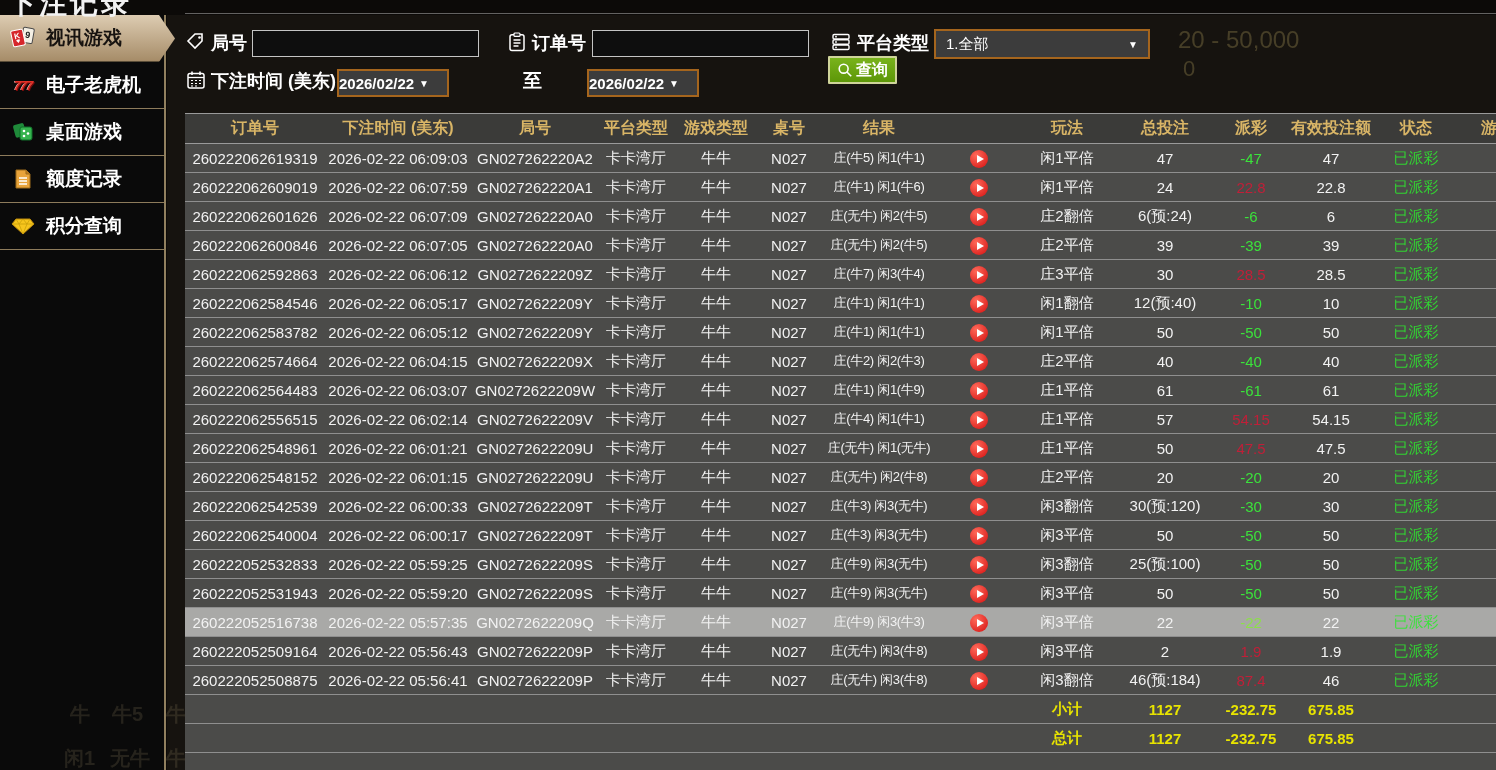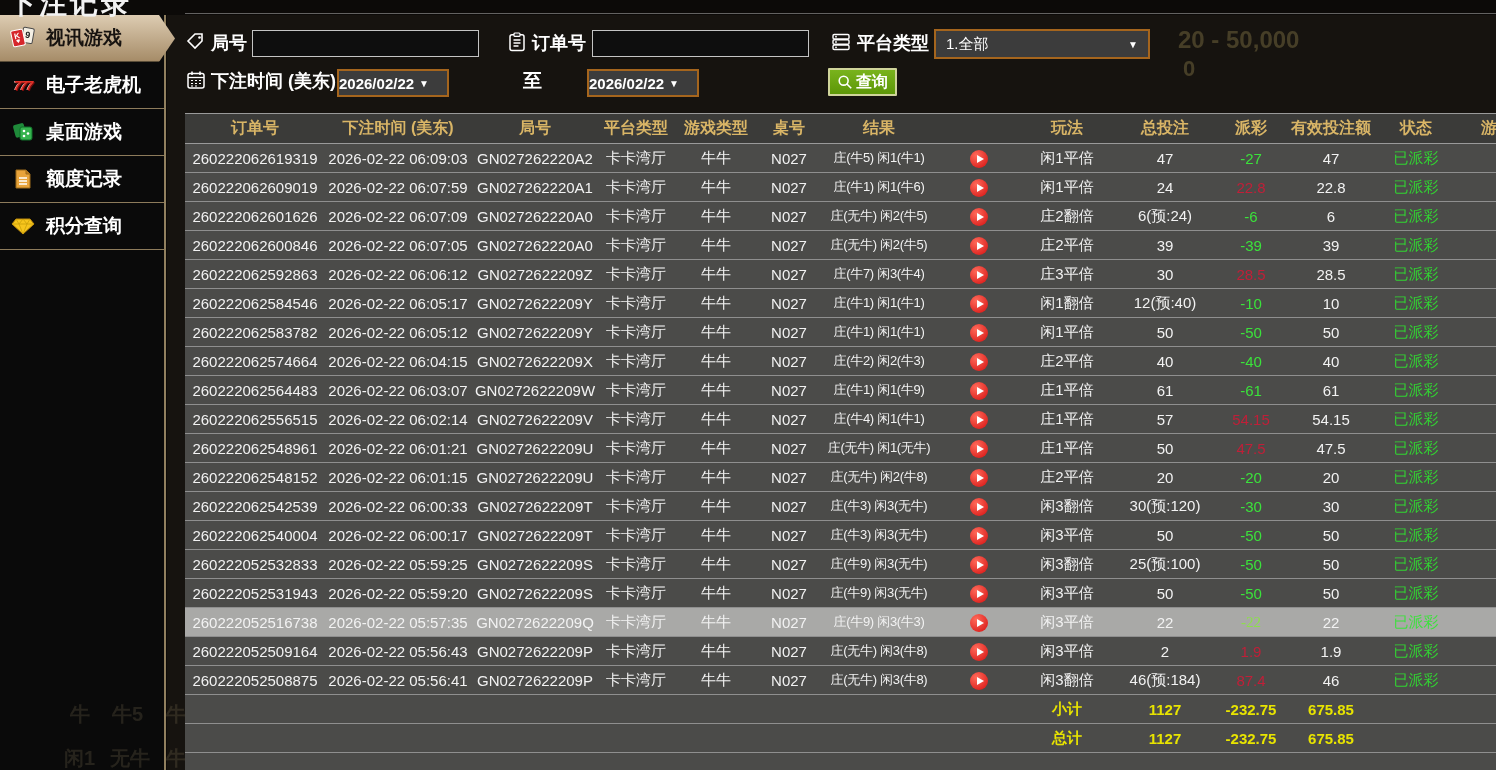--- a/index.html
+++ b/index.html
@@ -3,21 +3,21 @@
 <meta charset="utf-8">
 <style>
   html,body{margin:0;padding:0;background:#000;}
   .stage{position:relative;width:1496px;height:770px;overflow:hidden;background:#0c0a08;
          font-family:"Liberation Sans","DejaVu Sans",sans-serif;-webkit-font-smoothing:antialiased;}
   
   .page-title{position:absolute;left:8px;top:-15px;font-size:28px;font-weight:bold;color:#f2f2f2;letter-spacing:3px;z-index:6;}
   
   .main-bg{position:absolute;left:167px;top:15px;right:0;bottom:0;background:#16130f;}
   .ghost-hline{position:absolute;left:185px;top:13px;width:1311px;height:1px;background:rgba(185,185,185,.5);}
-  .ghost-text{position:absolute;color:rgba(150,133,80,.38);font-weight:bold;white-space:nowrap;z-index:2;}
+  .ghost-text{position:absolute;color:rgba(150,133,80,.38);font-weight:normal;white-space:nowrap;z-index:2;}
   .ghost-tile{position:absolute;color:rgba(210,190,140,.14);font-weight:bold;font-size:20px;white-space:nowrap;z-index:2;}
   
   .sidebar{position:absolute;left:0;top:15px;width:166px;height:755px;background:#0a0a0a;
            border-right:2px solid #91805f;box-sizing:border-box;z-index:1;overflow:visible;}
   .side-item{height:47px;display:flex;align-items:center;gap:9px;padding-left:9px;
              border-bottom:1px solid #8d7b5b;color:#fff;font-size:19px;font-weight:bold;cursor:pointer;box-sizing:border-box;}
   .side-item.active{position:relative;z-index:5;width:176px;color:#171310;
         background:linear-gradient(#ddccb2,#a68c68);
         clip-path:polygon(0 0,159px 0,175px 50%,159px 100%,0 100%);border-bottom:1px solid #5a4d38;}
   .side-icon{width:28px;display:flex;justify-content:center;align-items:center;flex:0 0 28px;}
@@ -45,21 +45,21 @@
       color:#f2f2f2;font-size:15px;align-items:center;box-sizing:border-box;}
   .tr.hl{background:#a9a9a7;}
   .td,.th{text-align:center;white-space:nowrap;overflow:visible;flex:none;}
   .c1{width:140px}.c2{width:146px}.c3{width:128px}.c4{width:74px}.c5{width:86px}.c6{width:60px}
   .c7{width:120px;font-size:13px;letter-spacing:-0.3px}.c8{width:80px}.c9{width:96px}
   .c10{width:100px}.c11{width:72px}.c12{width:88px}.c13{width:82px}.c14{width:80px}
   .cgap{width:834px}
   .neg{color:#3be23b;}
   .pos{color:#c01f38;}
   .status{color:#32d232;}
-  .tr.hl .neg{color:#8ce04a;font-family:Liberation Serif, serif;}
+  .tr.hl .neg{color:#8ce04a;}
   .tr.hl .status{color:#3ee03e;}
   .total-row .ylw{color:#e8e400;font-weight:bold;}
   .bottom-strip{height:18px;background:#4b4b49;}
   .play-btn{display:inline-flex;align-items:center;justify-content:center;width:18px;height:18px;border-radius:50%;
             background:radial-gradient(circle at 35% 30%,#ff6a5a,#d40f0f);cursor:pointer;vertical-align:middle;}
   .play-tri{width:0;height:0;border-left:7px solid #fff;border-top:4.5px solid transparent;border-bottom:4.5px solid transparent;margin-left:2px;}
 </style>
 </head>
 <body>
 
@@ -181,21 +181,21 @@
   <span class="flabel" style="left:211px;top:69px;">下注时间 (美东)</span>
   <div class="sel sel-date" style="left:337px;top:69px;width:112px;height:28px;">
     <span>2026/02/22</span>
     <span class="arrow">▼</span>
   </div>
   <span class="flabel" style="left:523px;top:68px;font-size:19px;">至</span>
   <div class="sel sel-date" style="left:587px;top:69px;width:112px;height:28px;">
     <span>2026/02/22</span>
     <span class="arrow">▼</span>
   </div>
-  <button class="btn-query" style="left:828px;top:68px;height:28px;">
+  <button class="btn-query" style="left:828px;top:56px;height:28px;">
     <span style="display:inline-flex;">
       <svg width="16" height="16" viewBox="0 0 18 18">
           <circle cx="7.5" cy="7.5" r="5" fill="none" stroke="#fff" stroke-width="1.8"></circle>
           <path d="M11.2 11.2 L16 16" stroke="#fff" stroke-width="1.8"></path>
         </svg>
     </span>
     <span>查询</span>
   </button>
 
   <div class="table">
@@ -225,21 +225,21 @@
     <div class="td c5">牛牛</div>
     <div class="td c6">N027</div>
     <div class="td c7">庄(牛5) 闲1(牛1)</div>
     <div class="td c8">
       <span class="play-btn">
               <span class="play-tri"></span>
             </span>
     </div>
     <div class="td c9">闲1平倍</div>
     <div class="td c10">47</div>
-    <div class="td c11 neg">-27</div>
+    <div class="td c11 neg">-47</div>
     <div class="td c12">47</div>
     <div class="td c13 status">已派彩</div>
     <div class="td c14"></div>
   </div>
         <div class="tr">
     <div class="td c1">260222062609019</div>
     <div class="td c2">2026-02-22 06:07:59</div>
     <div class="td c3">GN027262220A1</div>
     <div class="td c4">卡卡湾厅</div>
     <div class="td c5">牛牛</div>

